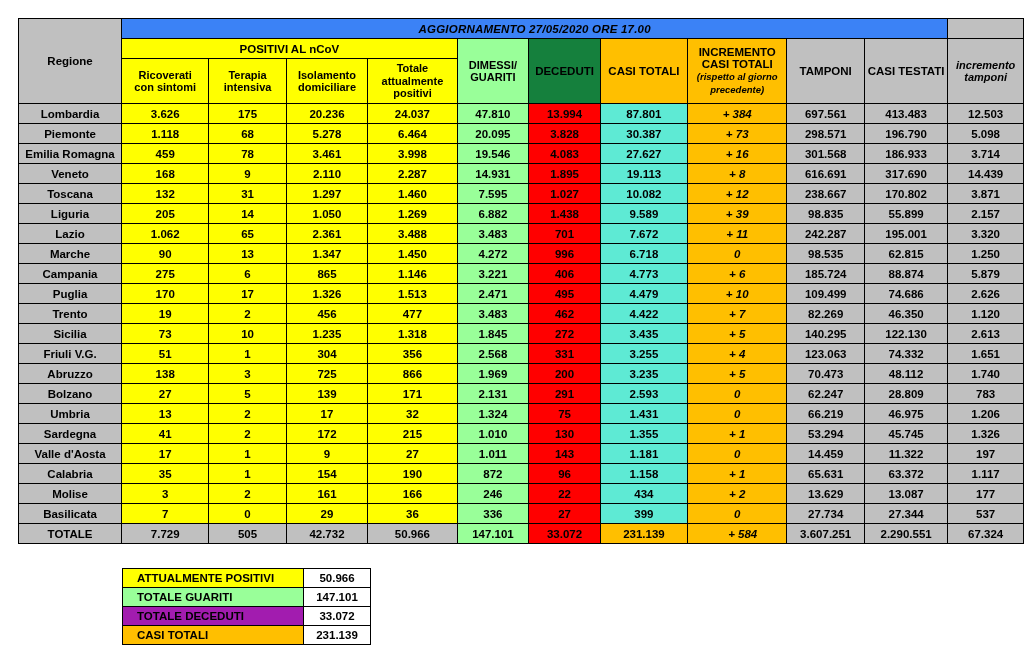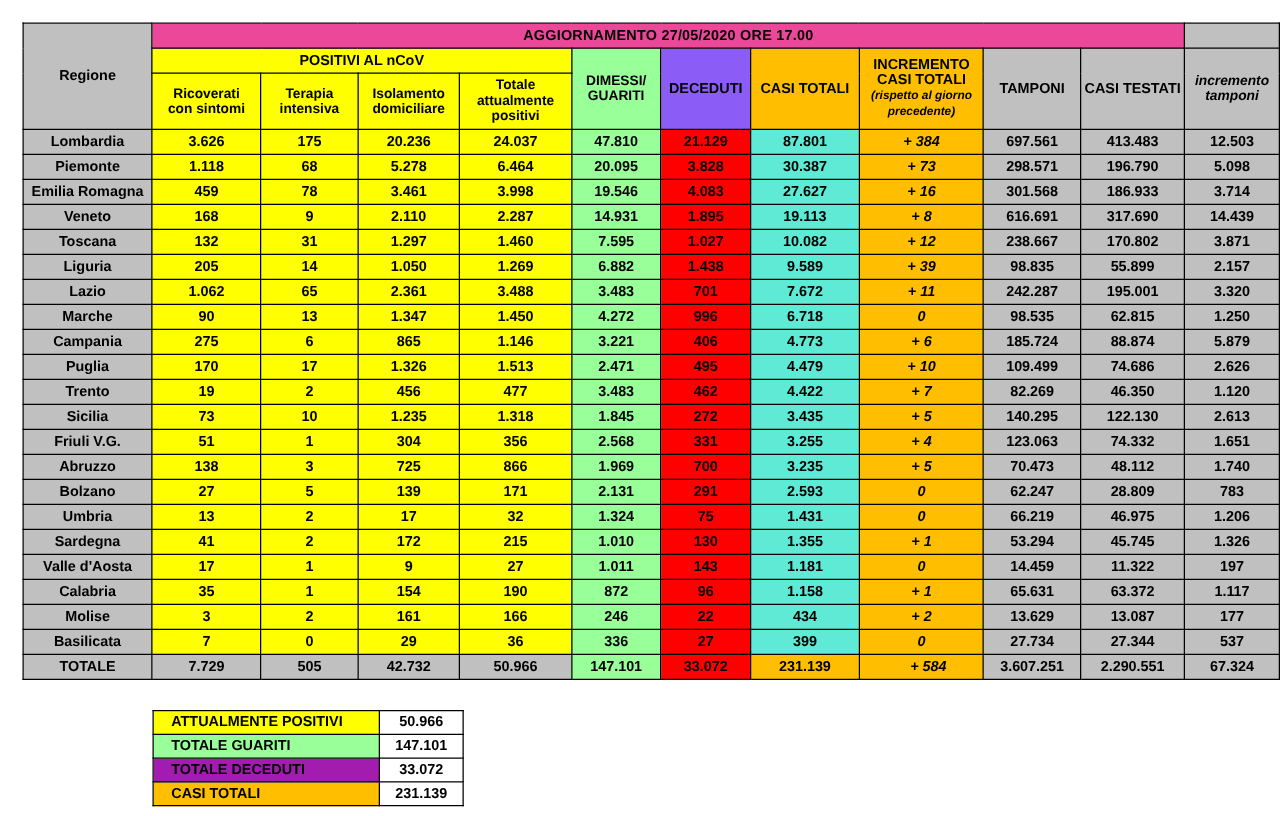--- a/index.html
+++ b/index.html
@@ -10,25 +10,25 @@
     overflow:hidden;
   }
   .sheet{position:relative;width:1024px;height:653px;}
   table{border-collapse:collapse;table-layout:fixed;}
   td,th{border:1px solid #000;padding:0;font-weight:bold;}
 
   
   .main{position:absolute;left:18px;top:18px;}
   .main td{height:19px;font-size:11.5px;text-align:center;vertical-align:middle;}
 
-  .hdr-title{background:#ec4899;font-size:13px;letter-spacing:.2px;}
+  .hdr-title{background:#3b82f6;font-size:13px;letter-spacing:.2px;font-style:italic;}
   .hdr-grey{background:#c0c0c0;}
   .hdr-yellow{background:#ffff00;}
   .hdr-green{background:#99ff99;}
-  .hdr-red{background:#8b5cf6;}
+  .hdr-red{background:#15803d;}
   .hdr-orange{background:#ffbf00;}
   .hdr-incr{background:#ffbf00;font-size:10px;line-height:12px;}
   .hdr-incr .sub{font-style:italic;font-size:9.5px;font-weight:bold;text-align:right;}
   .hdr-ital{background:#c0c0c0;font-style:italic;font-weight:bold;font-size:11px;}
 
   .c-region{background:#c0c0c0;font-size:11.5px;}
   .c-yellow{background:#ffff00;}
   .c-green{background:#99ff99;}
   .c-red{background:#ff0000;}
   .c-orange{background:#5eead4;font-weight:bold;}
@@ -111,21 +111,21 @@
       </tr>
       </tbody>
       <tbody id="rows-body">
         <tr>
           <td class="c-region">Lombardia</td>
           <td class="c-yellow">3.626</td>
           <td class="c-yellow">175</td>
           <td class="c-yellow">20.236</td>
           <td class="c-yellow">24.037</td>
           <td class="c-green">47.810</td>
-          <td class="c-red">21.129</td>
+          <td class="c-red">13.994</td>
           <td class="c-orange">87.801</td>
           <td class="c-incr">+ 384</td>
           <td class="c-grey">697.561</td>
           <td class="c-grey">413.483</td>
           <td class="c-grey">12.503</td>
         </tr>
         <tr>
           <td class="c-region">Piemonte</td>
           <td class="c-yellow">1.118</td>
           <td class="c-yellow">68</td>
@@ -293,21 +293,21 @@
           <td class="c-grey">74.332</td>
           <td class="c-grey">1.651</td>
         </tr>
         <tr>
           <td class="c-region">Abruzzo</td>
           <td class="c-yellow">138</td>
           <td class="c-yellow">3</td>
           <td class="c-yellow">725</td>
           <td class="c-yellow">866</td>
           <td class="c-green">1.969</td>
-          <td class="c-red">700</td>
+          <td class="c-red">200</td>
           <td class="c-orange">3.235</td>
           <td class="c-incr">+ 5</td>
           <td class="c-grey">70.473</td>
           <td class="c-grey">48.112</td>
           <td class="c-grey">1.740</td>
         </tr>
         <tr>
           <td class="c-region">Bolzano</td>
           <td class="c-yellow">27</td>
           <td class="c-yellow">5</td>

